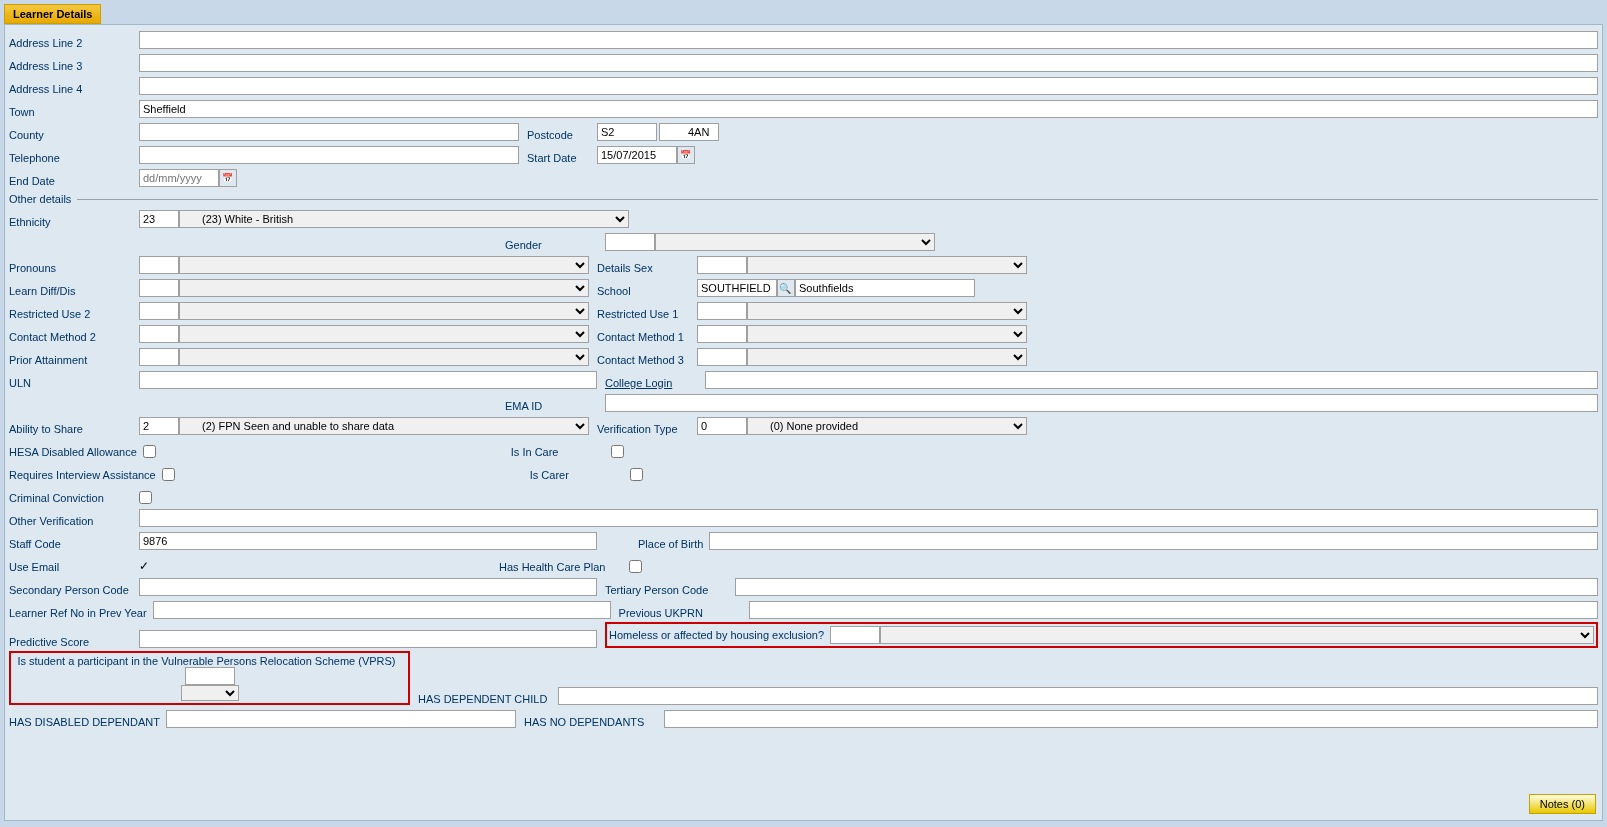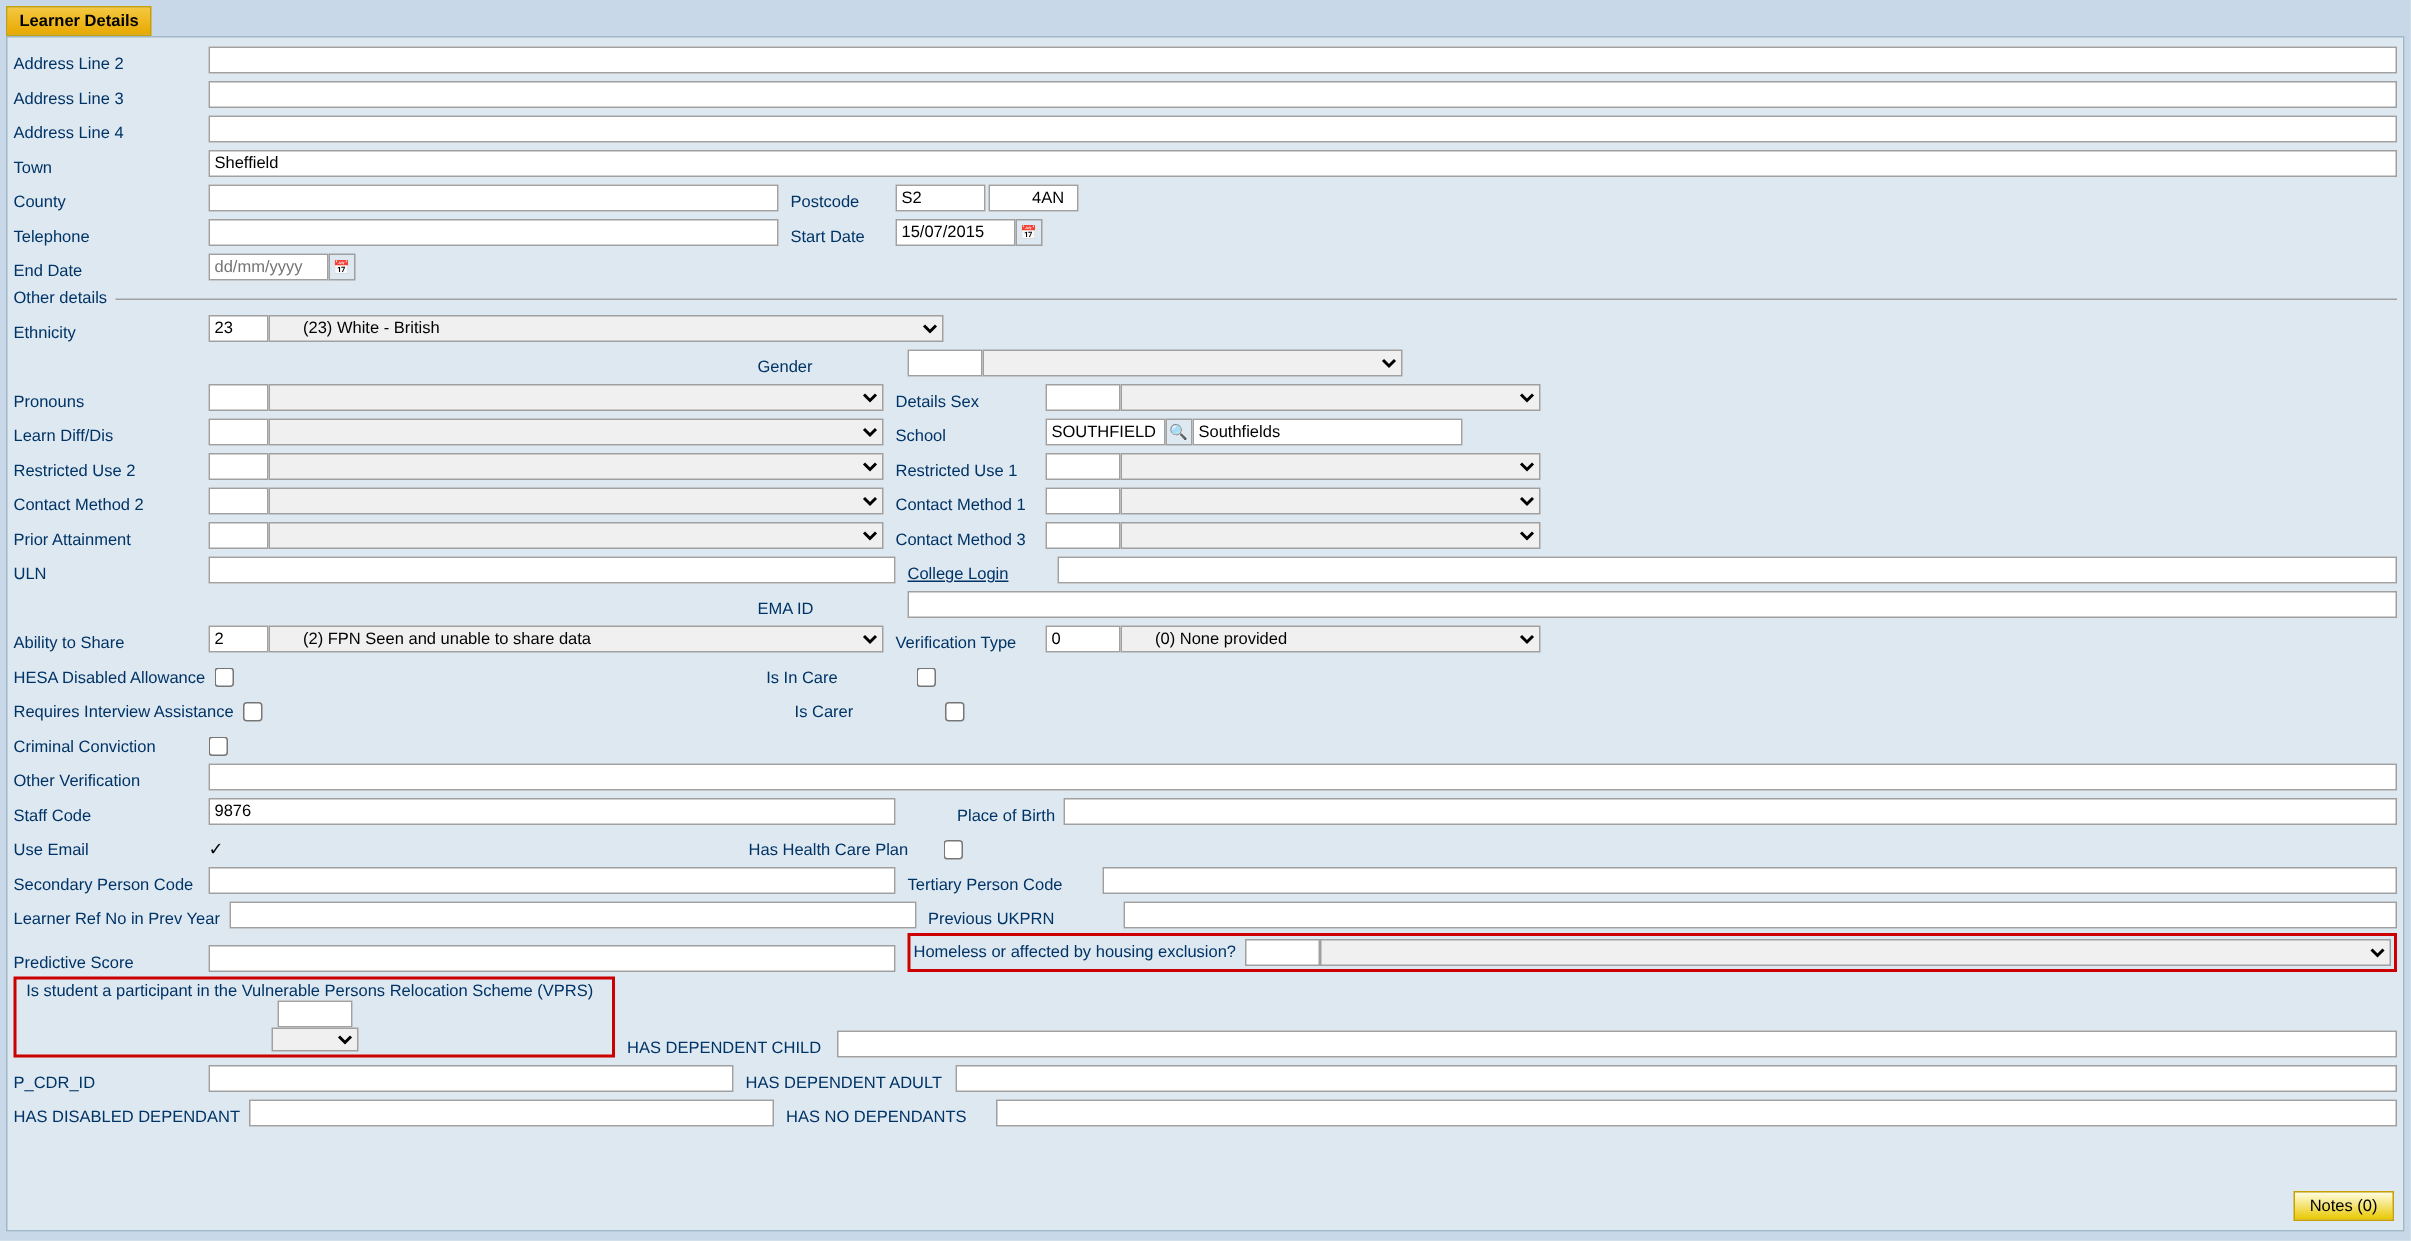--- a/index.html
+++ b/index.html
@@ -362,27 +362,20 @@
       <input type="text" class="input-text" style="width: 50px;" value="">
       <select class="dropdown" style="flex:1;">
         <option></option>
       </select>
     </div>
     <span style="min-width:8px;"></span>
     <span class="label" style="min-width:140px;">HAS DEPENDENT CHILD</span>
     <input type="text" class="input-text" style="flex: 1 1 0%;" value="">
   </div>
 
-  <div class="form-row">
-    <span class="label">P_CDR_ID</span>
-    <input type="text" class="input-text" style="width: 350px;" value="">
-    <span style="min-width:8px;"></span>
-    <span class="label" style="min-width:140px;">HAS DEPENDENT ADULT</span>
-    <input type="text" class="input-text" style="flex: 1 1 0%;" value="">
-  </div>
 
   <div class="form-row">
     <span class="label">HAS DISABLED DEPENDANT</span>
     <input type="text" class="input-text" style="width: 350px;" value="">
     <span style="min-width:8px;"></span>
     <span class="label" style="min-width:140px;">HAS NO DEPENDANTS</span>
     <input type="text" class="input-text" style="flex: 1 1 0%;" value="">
   </div>
 
   <button class="notes-btn">Notes (0)</button>

